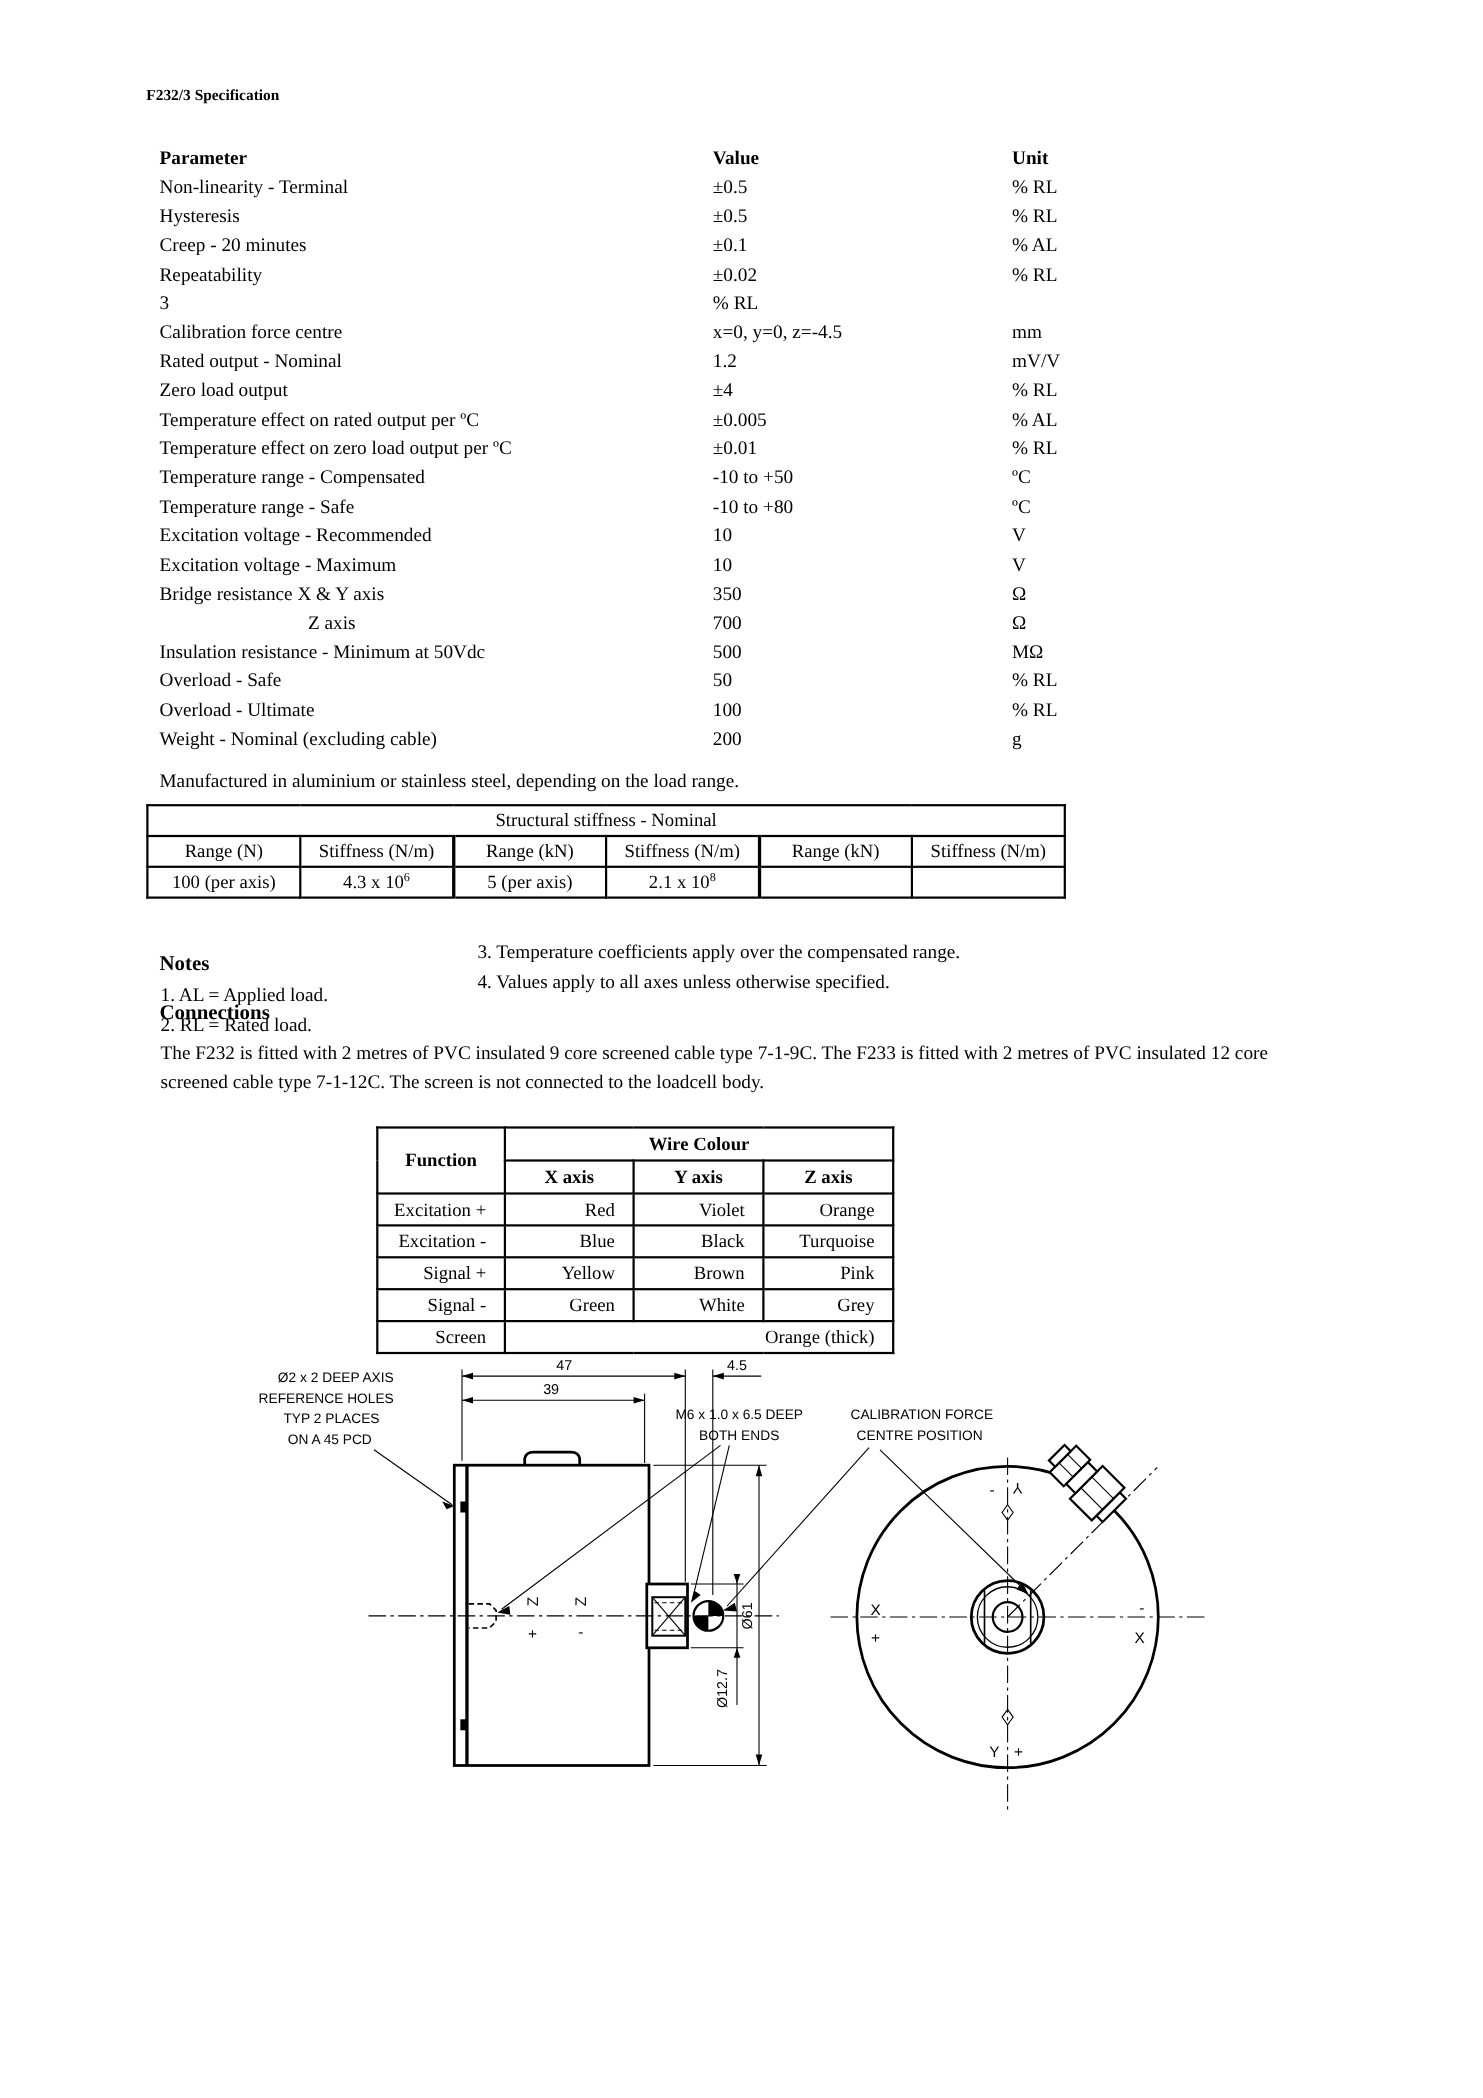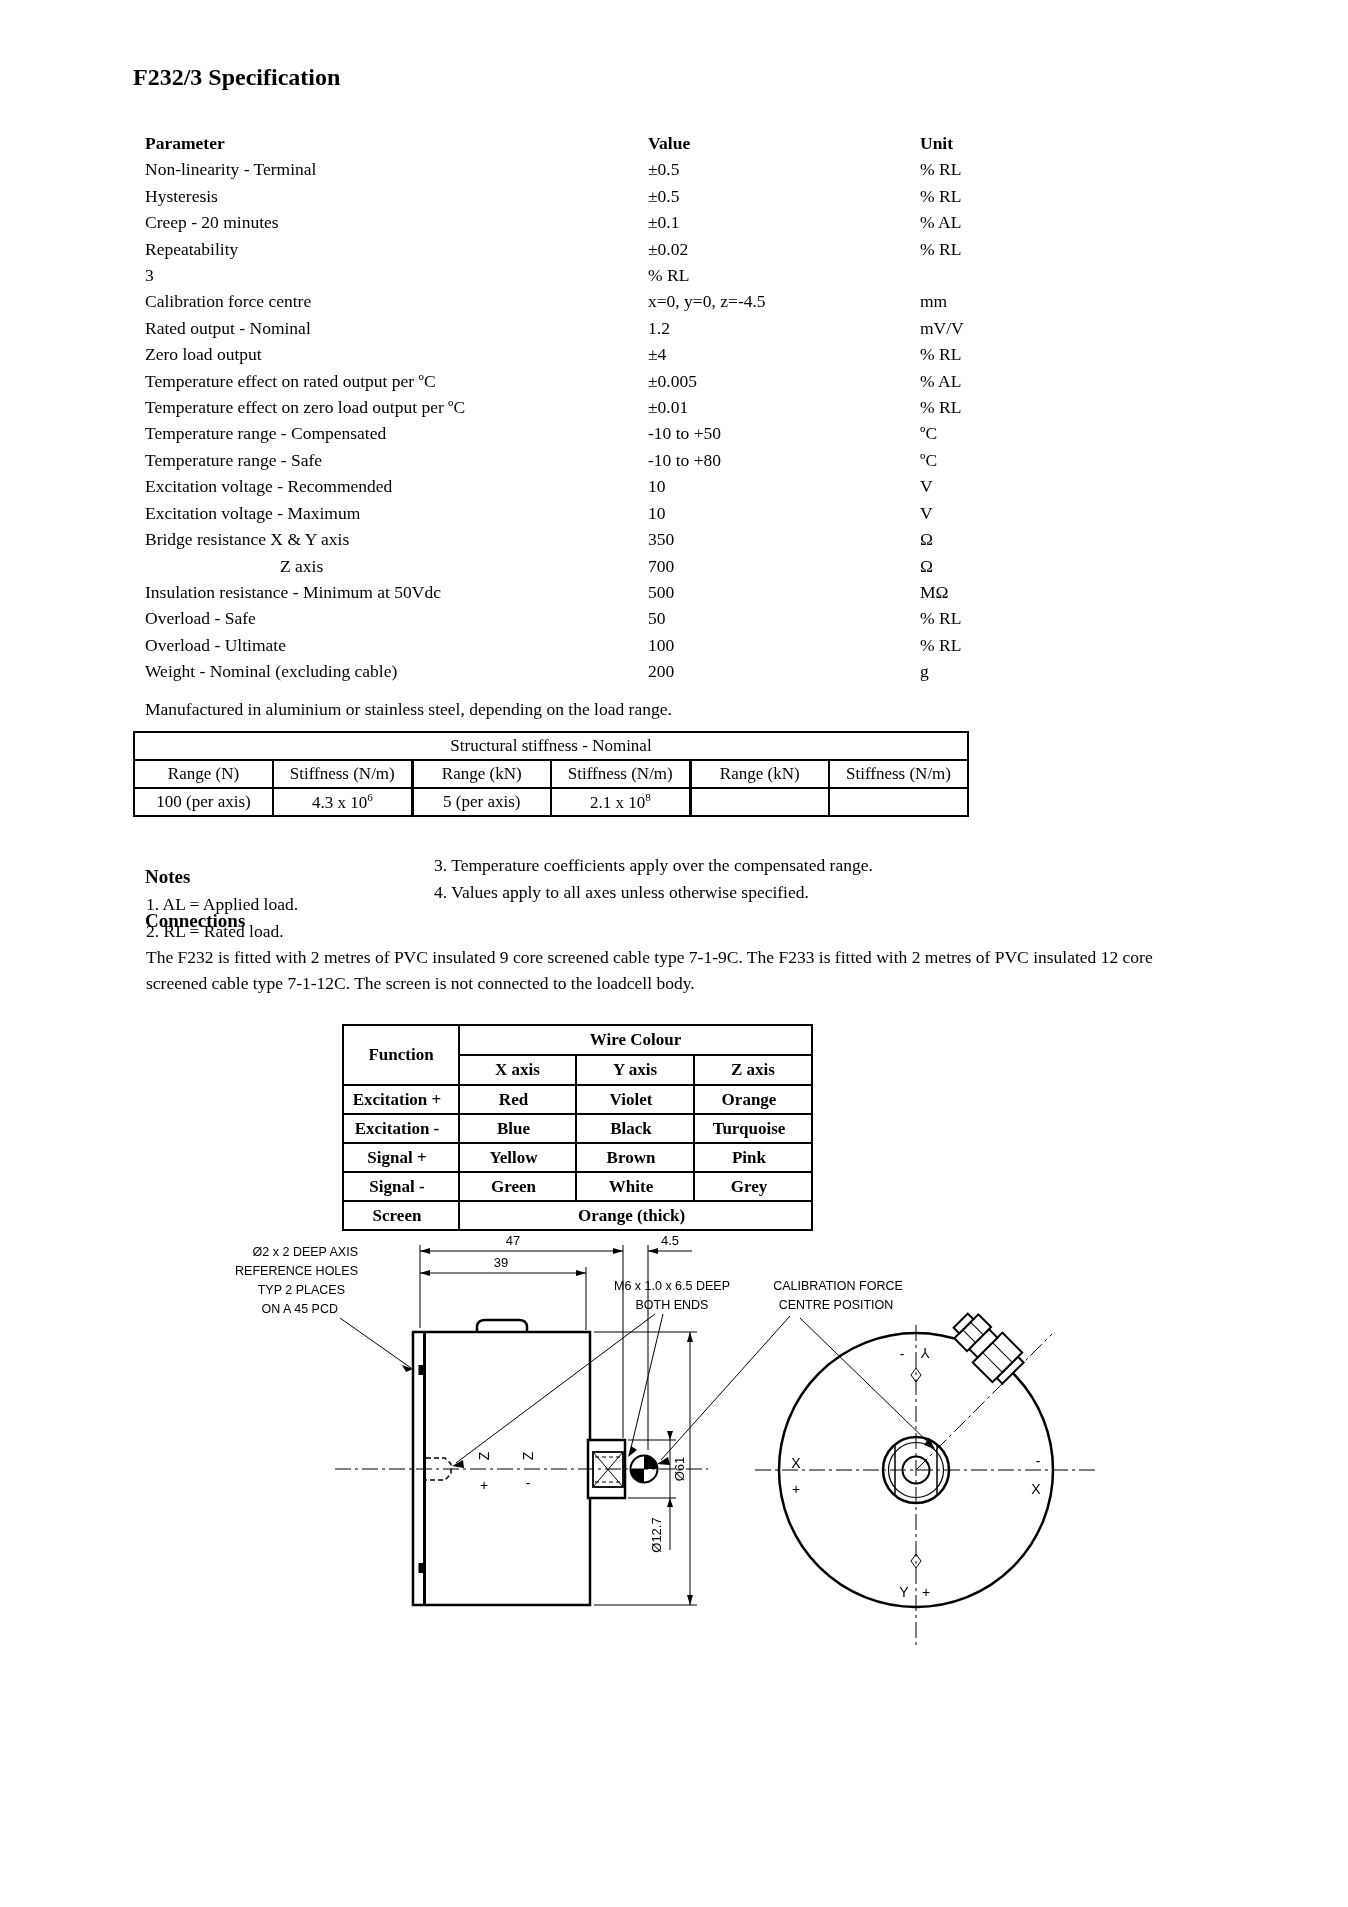--- a/index.html
+++ b/index.html
@@ -1,19 +1,19 @@
 <!DOCTYPE html>
 <html><head>
 <meta charset="utf-8">
 <style>
   html,body{margin:0;padding:0;background:#888;}
   .pg{position:relative;width:1348px;height:1907px;background:#ffffff;color:#000;
       font-family:"Liberation Serif",serif;overflow:hidden;margin:0 auto;}
   .abs{position:absolute;}
-  .title{left:133px;top:64px;font-size:24px;font-weight:bold;}
+  .title{left:133px;top:80px;font-size:14px;font-weight:bold;}
   
   .spec{left:145px;top:130px;width:1085px;font-size:17.5px;}
   .srow{display:grid;grid-template-columns:503px 272px 300px;line-height:26.4px;}
   .srow.hdr{font-weight:bold;}
   .srow .ind{padding-left:135px;}
   .manu{left:145px;top:699px;font-size:17.5px;}
   
   table{border-collapse:collapse;}
   .stiff{left:133px;top:731px;width:836px;font-size:17px;table-layout:fixed;}
   .stiff,.stiff td,.stiff th{border:2px solid #000;}
@@ -26,21 +26,21 @@
   .notes-h{left:145px;top:820px;margin-top:46px;}
   .note{font-size:17.5px;line-height:26.5px;}
   .n-left{left:146px;top:852px;margin-top:39px;}
   .n-right{left:434px;top:852px;}
   .conn-h{left:145px;top:910px;}
   .conn-p{left:146px;top:944px;width:1072px;font-size:17.5px;line-height:26px;}
   
   .wire{left:342px;top:1024px;width:469px;font-size:17px;table-layout:fixed;}
   .wire,.wire td,.wire th{border:2px solid #000;}
   .wire th{height:26px;text-align:center;}
-  .wire td{height:27px;text-align:center;padding:0 16px 0 8px;font-weight:bold;}
+  .wire td{height:27px;text-align:right;padding:0 16px 0 8px;}
   
   .draw{left:0;top:1228px;}
   text{font-family:"Liberation Sans",sans-serif;fill:#000;}
   .lbl{font-size:12.5px;}
   .dim{font-size:13px;}
   .ax{font-size:14px;}
 </style>
 </head>
 <body>
 

